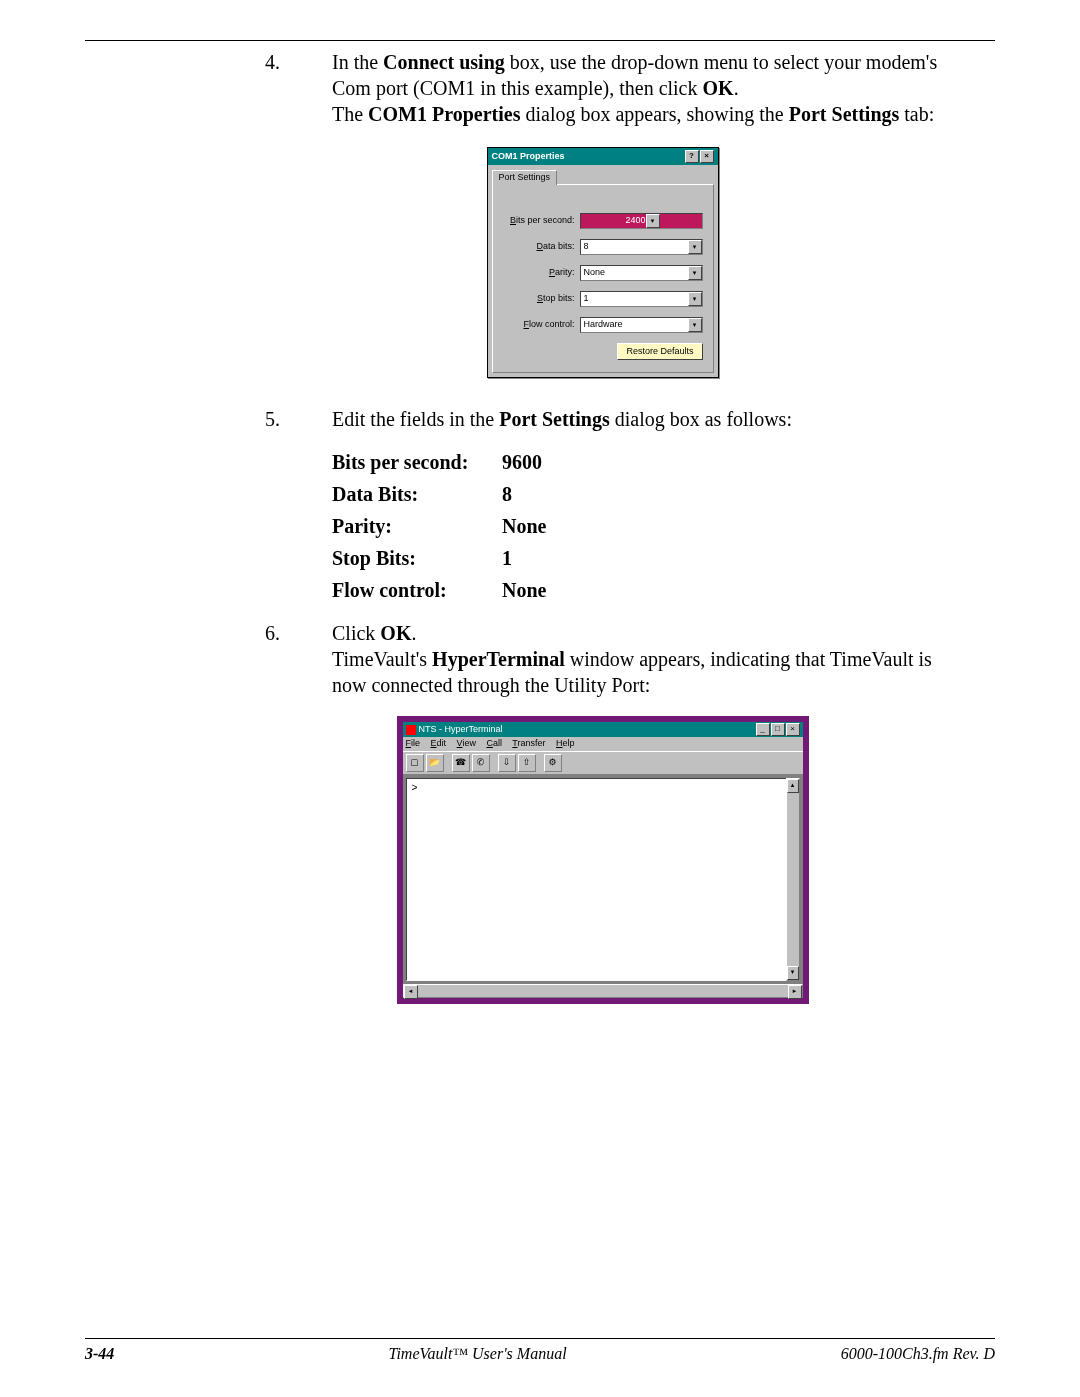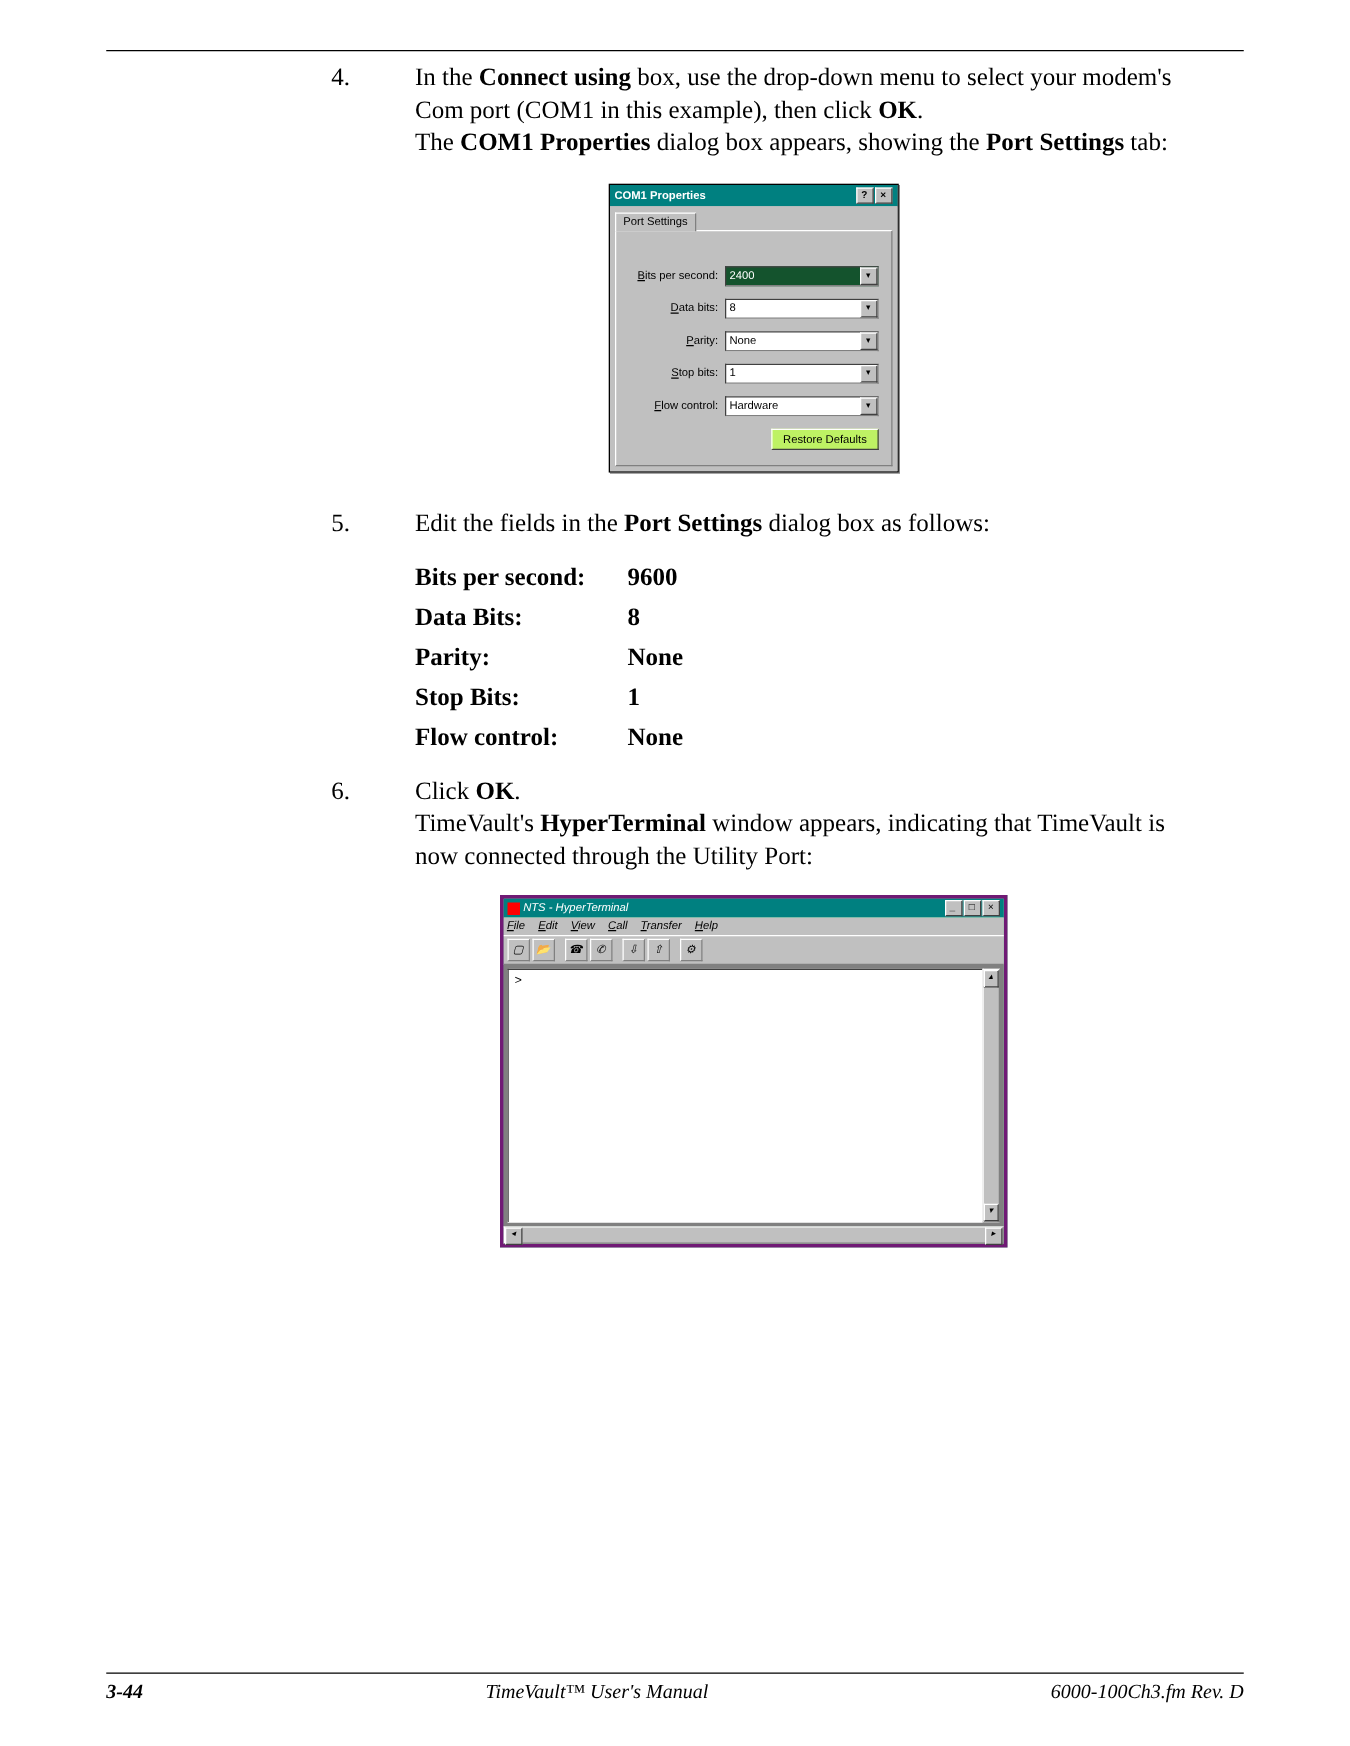--- a/index.html
+++ b/index.html
@@ -80,48 +80,48 @@
   }
   .frow { display:flex; align-items:center; margin-bottom:10px; }
   .flabel { width:72px; text-align:right; padding-right:5px; font-size:9px; }
   .flabel u { text-decoration: underline; }
   .fselect {
     flex:1; height:14px; background:#fff; border:1px solid #808080;
     border-top-color:#404040; border-left-color:#404040;
     display:flex; justify-content:space-between; align-items:center;
     padding:0 0 0 3px; font-size:9px;
   }
-  .fselect.hl { background:#14532d; color:#fff; }
+  .fselect.hl { background:#be185d; color:#fff;justify-content:center; }
   .dd-arrow {
     width:12px; height:12px; background:#c0c0c0;
     border:1px solid #fff; border-right-color:#404040; border-bottom-color:#404040;
     display:flex; align-items:center; justify-content:center; font-size:7px; color:#000;
   }
   .restore-row { text-align:right; margin-top:6px; }
   .winbtn {
-    display:inline-block; background:#bef264;
+    display:inline-block; background:#fef9c3;
     border:1px solid #fff; border-right-color:#404040; border-bottom-color:#404040;
     padding:2px 8px; font-size:9px;
   }
   .dlg1-footer { text-align:center; padding:6px 0 8px 0; }
   .dlg1-footer .winbtn { margin:0 3px; min-width:46px; text-align:center; }
   .winbtn.disabled { color:#808080; }
 
   
   .settings-table { margin: 14px 0 10px 0; }
   .settings-table .srow { display:flex; line-height:1.6; }
   .settings-table .sl { width:170px; font-weight:bold; }
   .settings-table .sv { font-weight:bold; }
 
   
   .ht-wrap { text-align:center; margin-top: 18px; }
   .ht {
     display:inline-block; width:400px; text-align:left;
     font-family: Tahoma, Arial, sans-serif; font-size:9px;
-    border:3px solid #701a75; background:#86efac;font-style:italic;
+    border:6px solid #701a75; background:#fca5a5;
   }
   .ht-title {
     background:#008080; color:#fff; padding:1px 3px;
     display:flex; justify-content:space-between; align-items:center; font-size:9px;
   }
   .ht-title-left { display:flex; align-items:center; gap:3px; }
   .ht-appicon { width:10px; height:10px; background:#ff0000; display:inline-block; }
   .ht-menu { background:#c0c0c0; padding:1px 3px; font-size:9px; }
   .ht-menu span { margin-right:8px;text-align:right; }
   .ht-menu u { text-decoration:underline; }

